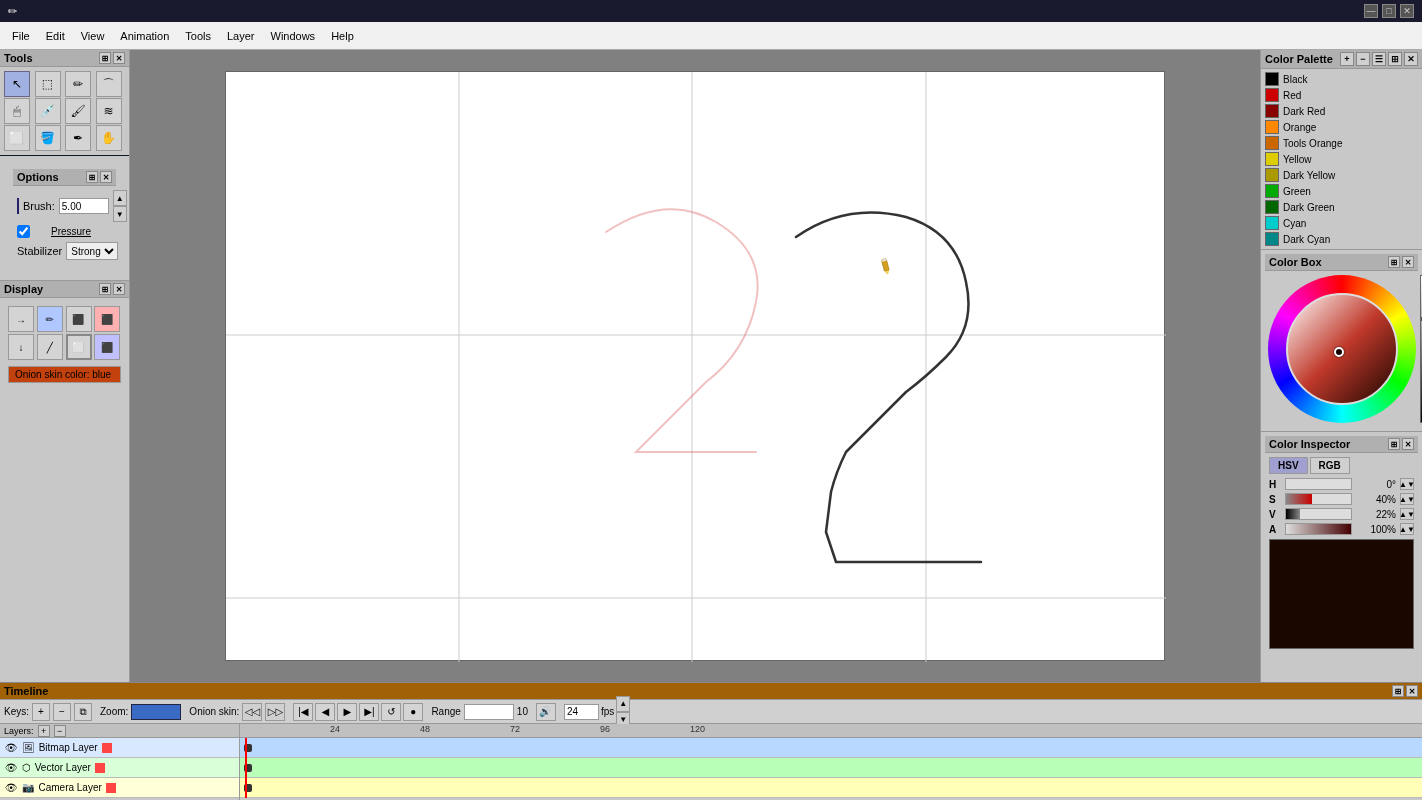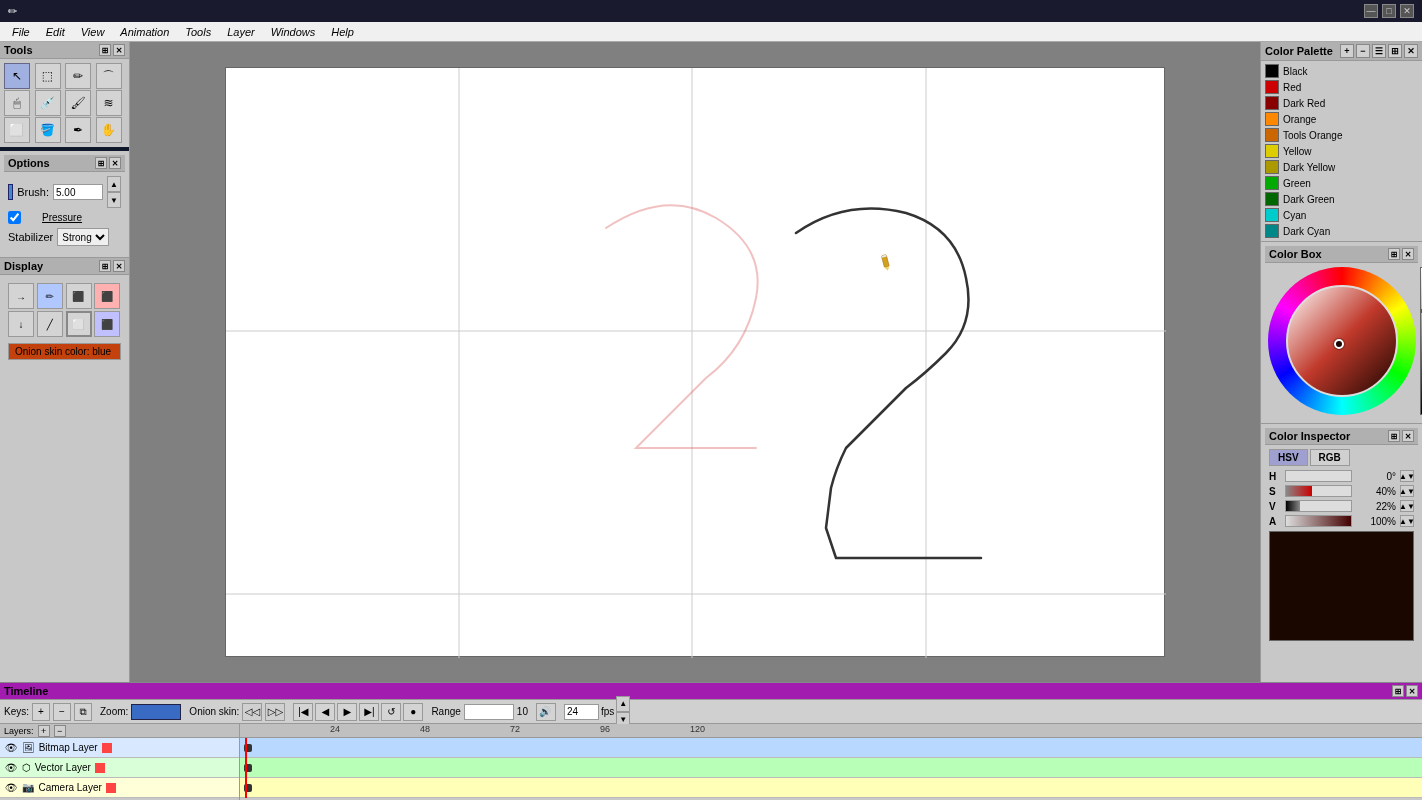--- a/index.html
+++ b/index.html
@@ -32,26 +32,25 @@
       background: #555;
       border: 1px solid #888;
       cursor: pointer;
       display: flex; align-items: center; justify-content: center;
       font-size: 9px; color: #ccc;
     }
 
     
     .menu-bar {
       background: #f0f0f0;
-      height: 20px;
+      height: 28px;
       display: flex;
       align-items: center;
       border-bottom: 1px solid #aaa;
       padding: 0 4px;
-      font-style: italic;
     }
     .menu-item {
       padding: 2px 8px;
       font-size: 11px;
       cursor: pointer;
     }
 
     
     .main-layout {
       display: flex;
@@ -100,22 +99,22 @@
       background: #d4d4d4;
       border: 1px solid #999;
       cursor: pointer;
       display: flex; align-items: center; justify-content: center;
       font-size: 12px;
     }
     .tool-btn.active { background: #a0b0e0; border-color: #668; }
 
     
     .options-panel {
-      border-top: 4px solid #0f172a;
-      padding: 4px;
+      border-top: 1px solid #0f172a;
+      padding: 13px;
     }
     .options-row {
       display: flex;
       align-items: center;
       margin-bottom: 3px;
       gap: 4px;
     }
     .options-input {
       width: 50px;
       height: 16px;
@@ -327,21 +326,21 @@
 
     
     .timeline-panel {
       height: 118px;
       background: #c8c8c8;
       border-top: 1px solid #888;
       display: flex;
       flex-direction: column;
     }
     .timeline-header {
-      background: #a21caf;
+      background: #a16207;
       padding: 2px 4px;
       font-size: 11px;
       font-weight: bold;
       border-bottom: 1px solid #999;
       display: flex;
       justify-content: space-between;
       align-items: center;
     }
     .timeline-toolbar {
       background: #d0d0d0;

